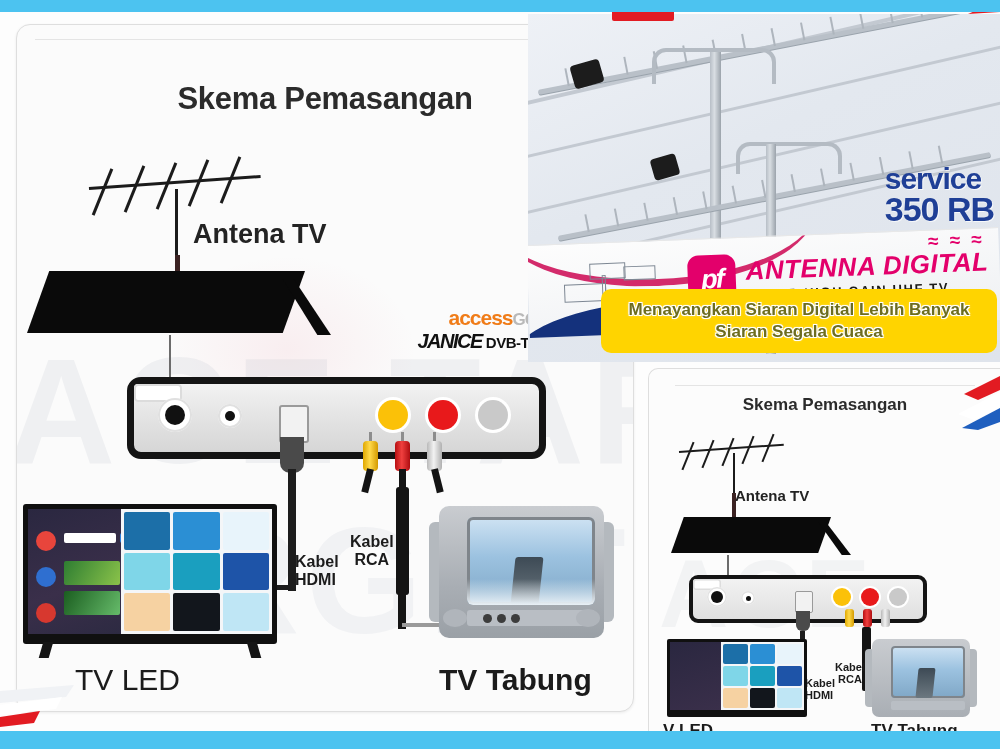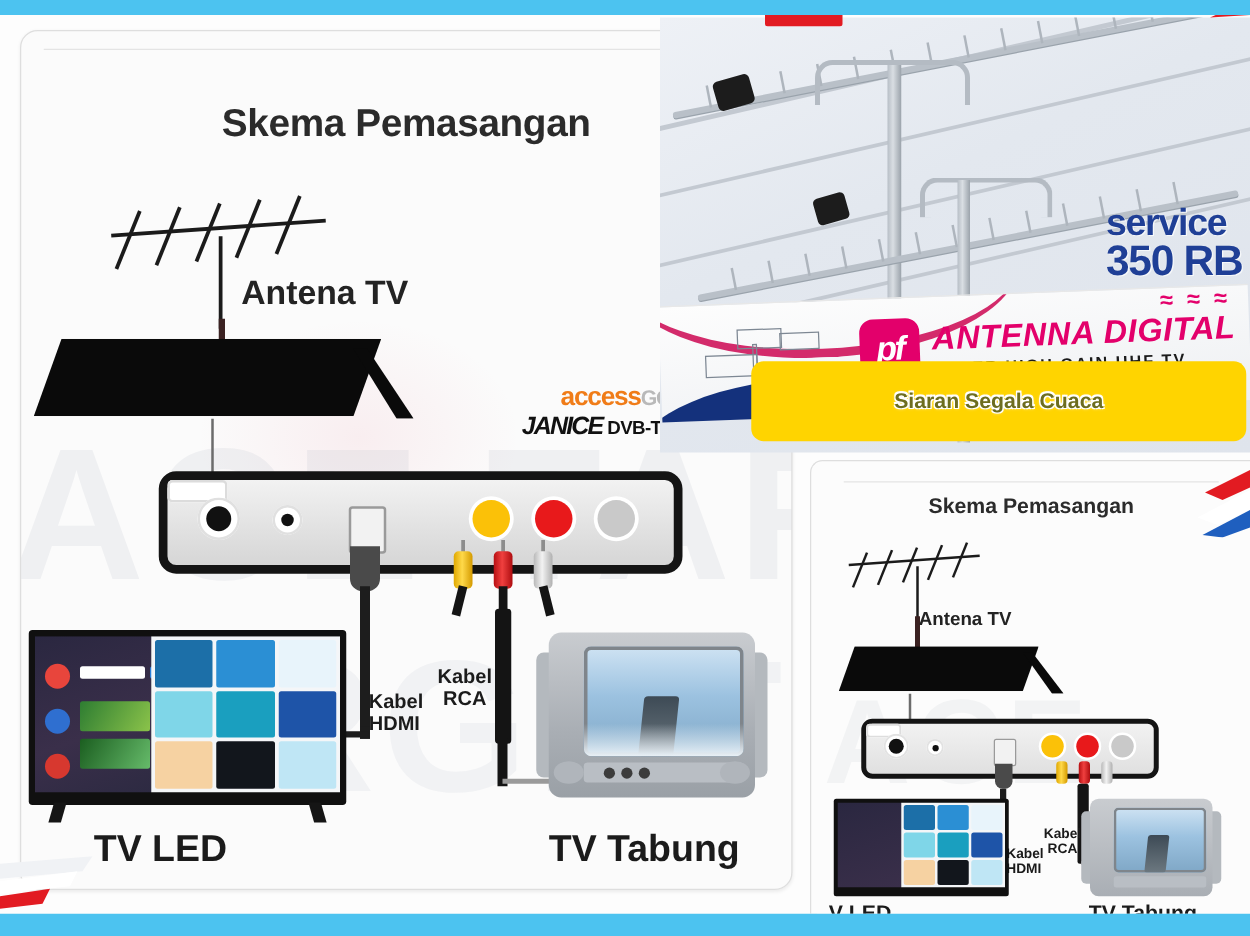--- a/index.html
+++ b/index.html
@@ -116,21 +116,21 @@
   .ledtv{position:absolute;left:6px;top:479px;width:254px;height:140px;}
   .ledtv-bez{position:absolute;inset:0;background:#101010;border-radius:3px;padding:5px;box-sizing:border-box;}
   .ledtv-scr{position:absolute;left:5px;top:5px;right:5px;bottom:10px;overflow:hidden;display:flex;}
   .ledtv-left{width:38%;background:linear-gradient(160deg,#2a2740,#3a2f4a 60%,#2d2a42);position:relative;}
   .ledtv-right{width:62%;background:#f4f6f8;position:relative;display:grid;
                grid-template-columns:repeat(3,1fr);grid-template-rows:repeat(3,1fr);gap:3px;padding:3px;box-sizing:border-box;}
   .tile{border-radius:2px;}
   .sidebtn{position:absolute;left:8px;width:20px;height:20px;border-radius:50%;}
   .ledtv-stand{position:absolute;left:18px;bottom:-14px;width:10px;height:16px;background:#151515;transform:skewX(-16deg);}
   .ledtv-stand2{position:absolute;right:18px;bottom:-14px;width:10px;height:16px;background:#151515;transform:skewX(16deg);}
-  .lbl-tvled{position:absolute;left:58px;top:638px;font-size:30px;font-weight:bold;color:#1b1b1b;}
+  .lbl-tvled{position:absolute;left:58px;top:638px;font-size:30px;font-weight:normal;color:#1b1b1b;}
 
   
   .crt{position:absolute;left:412px;top:481px;width:185px;height:140px;}
   .crt-body{position:absolute;left:10px;top:0;width:165px;height:132px;
             background:linear-gradient(180deg,#c9ccd0,#a9aeb4 60%,#9aa0a6);border-radius:10px;}
   .crt-wingL{position:absolute;left:0;top:16px;width:18px;height:100px;background:#b4b9be;border-radius:6px 0 0 6px;}
   .crt-wingR{position:absolute;right:0;top:16px;width:18px;height:100px;background:#b4b9be;border-radius:0 6px 6px 0;}
   .crt-scr{position:absolute;left:28px;top:11px;width:128px;height:88px;border-radius:6px;
            background:linear-gradient(180deg,#cfe3f3 0%,#9cc2e0 45%,#7fa7c6 100%);overflow:hidden;
            box-shadow:inset 0 0 0 3px #7f858b;}
@@ -470,20 +470,21 @@
       <div class="pf-dots">≈ ≈ ≈</div>
       <div class="pf-logo">pf</div>
       <div class="pf-t1">ANTENNA DIGITAL</div>
       <div class="pf-t2">SUPER HIGH GAIN UHF TV ANTENNA</div>
     </div>
   </div>
 
   <div class="red-tab"></div>
 
   <div class="yellow-banner">
+    <div>Menayangkan Siaran Digital Lebih Banyak</div>
     <div>Siaran Segala Cuaca</div>
   </div>
 
   <div class="card-mini">
     <div class="mini-wm">ACE</div>
     <div class="mini-rule"></div>
     <div class="mini-title">Skema Pemasangan</div>
 
     <div class="m-antenna">
       <div class="m-boom"></div>

